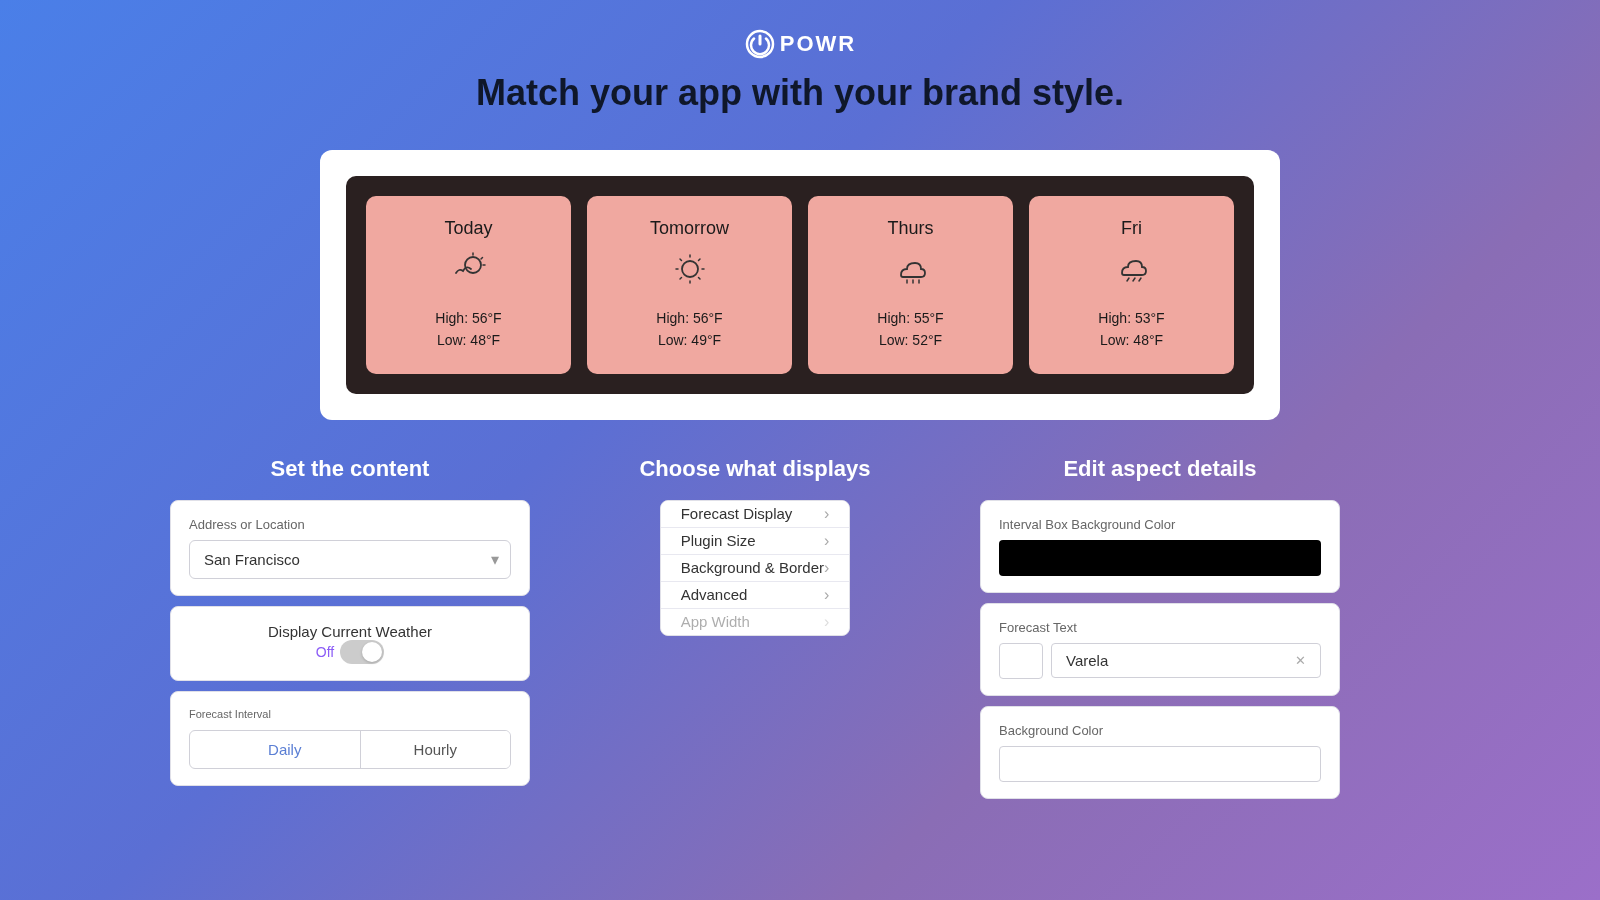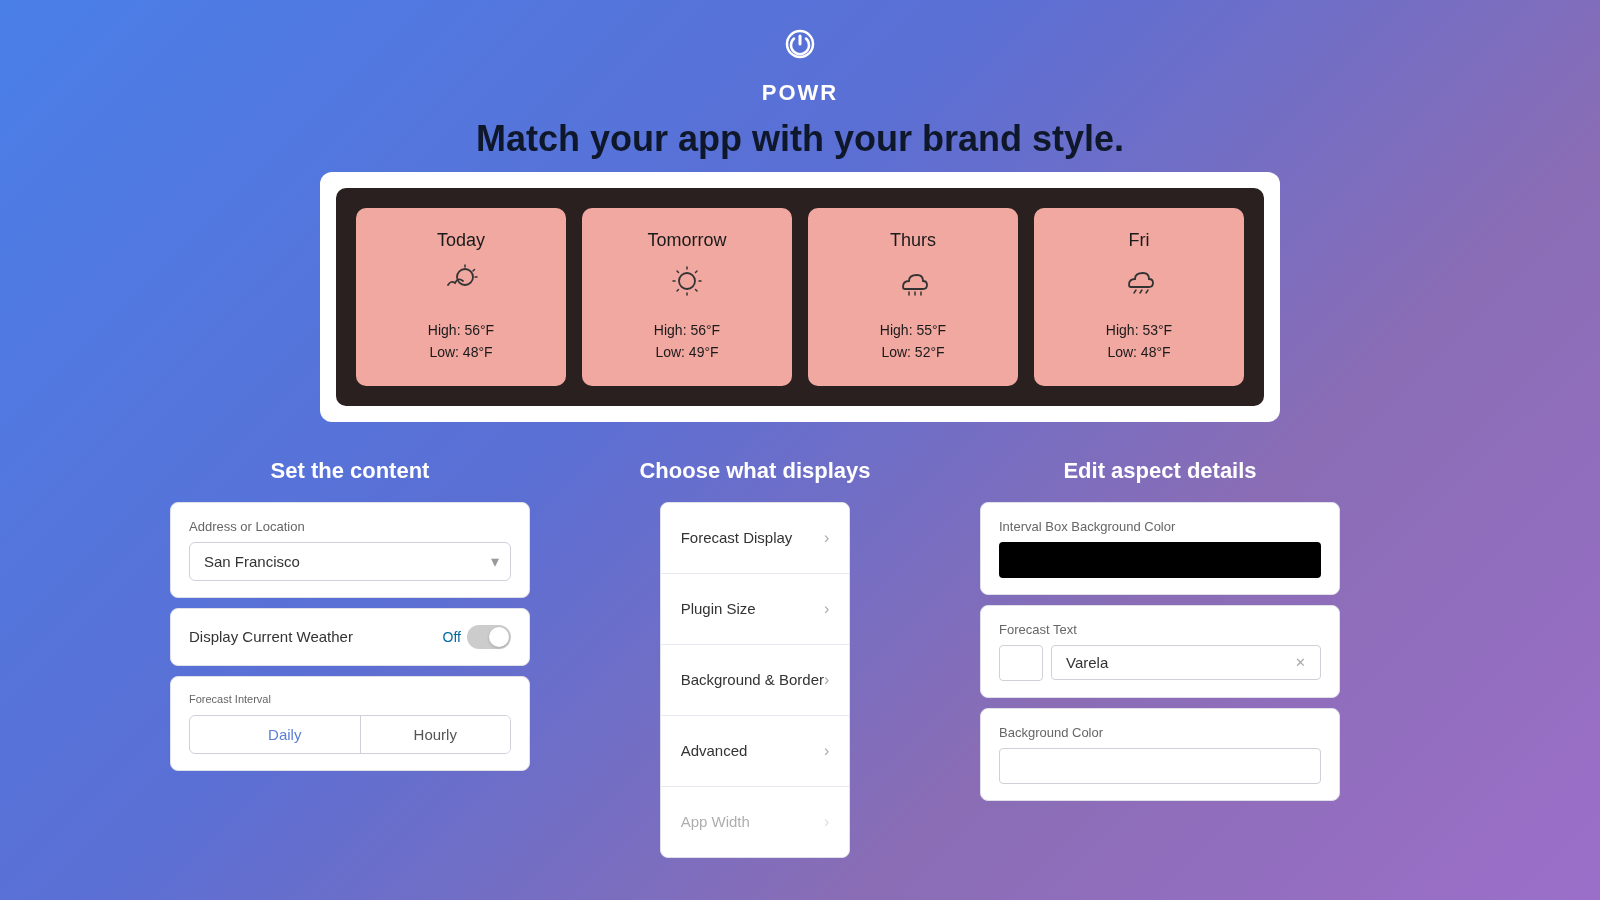--- a/index.html
+++ b/index.html
@@ -18,44 +18,43 @@
     .header {
       display: flex;
       flex-direction: column;
       align-items: center;
       padding-top: 28px;
       color: white;
     }
     .brand {
       display: flex;
       align-items: center;
-      gap: 20px;
+      gap: 4px;
       font-size: 22px;
       font-weight: 700;
       letter-spacing: 2px;
       margin-bottom: 8px;
-      flex-direction: column;
     }
     .brand-icon {
       width: 32px;
       height: 32px;
     }
     .tagline {
       font-size: 36px;
       font-weight: 800;
       color: #0f172a;
       margin-top: 4px;
     }
 
     
     .preview-container {
       background: white;
       border-radius: 12px;
-      padding: 16px;
-      margin-top: 12px;
+      padding: 26px;
+      margin-top: 36px;
       width: 960px;
     }
     .weather-strip {
       background: #2a2020;
       border-radius: 10px;
       padding: 20px;
       display: flex;
       gap: 16px;
     }
     .weather-card {
@@ -144,33 +143,34 @@
       top: 50%;
       transform: translateY(-50%);
       color: #999;
       pointer-events: none;
     }
 
     .toggle-row {
       display: flex;
       align-items: center;
       justify-content: space-between;
+      flex-direction: column;
     }
     .toggle-label {
       font-size: 15px;
       color: #333;
     }
     .toggle-container {
       display: flex;
       align-items: center;
       gap: 6px;
     }
     .toggle-off-label {
       font-size: 14px;
-      color: #0369a1;
+      color: #8b5cf6;
     }
     .toggle {
       width: 44px;
       height: 24px;
       background: #ccc;
       border-radius: 12px;
       position: relative;
       cursor: pointer;
     }
     .toggle-knob {
@@ -223,21 +223,21 @@
     .menu-card {
       background: white;
       border: 1px solid #e0e0e8;
       border-radius: 8px;
       overflow: hidden;
     }
     .menu-item {
       display: flex;
       align-items: center;
       justify-content: space-between;
-      padding: 26px 20px;
+      padding: 4px 20px;
       border-bottom: 1px solid #e8e8f0;
       cursor: pointer;
       background: white;
     }
     .menu-item:last-child {
       border-bottom: none;
     }
     .menu-item-label {
       font-size: 15px;
       color: #333;

